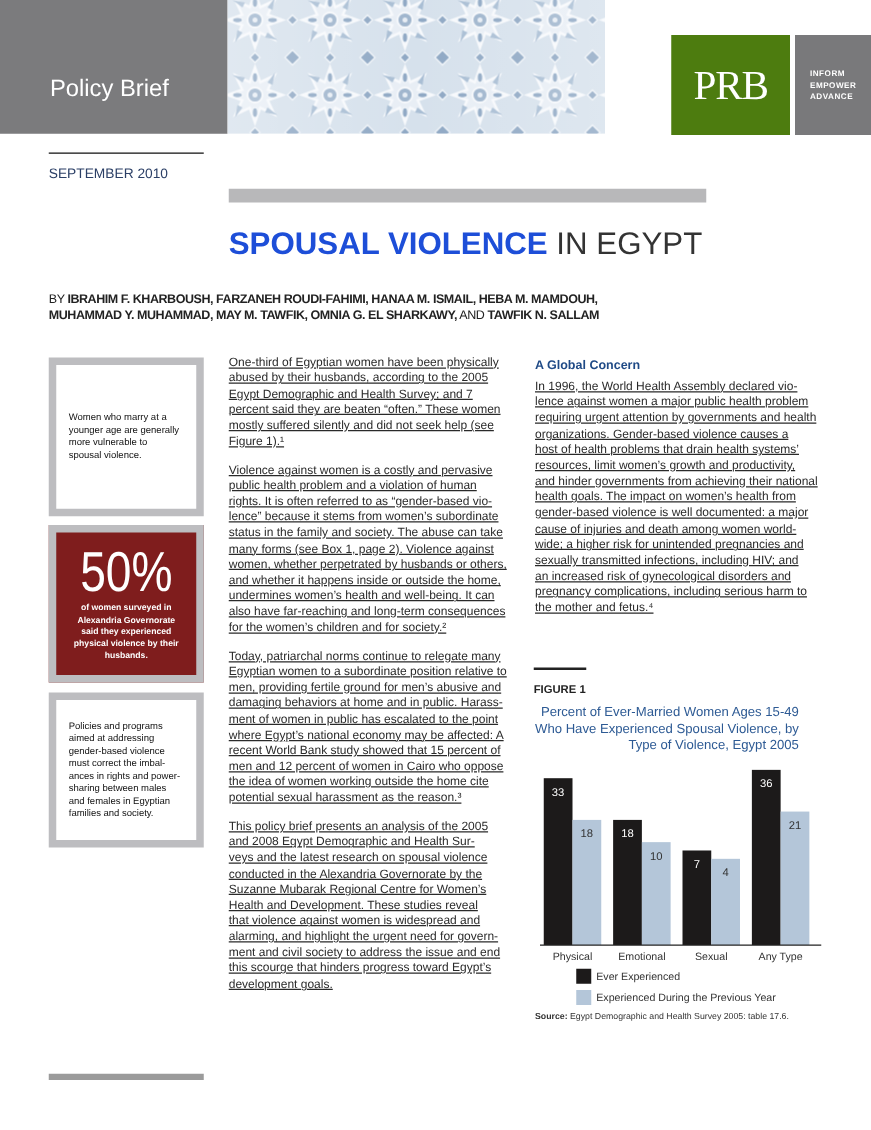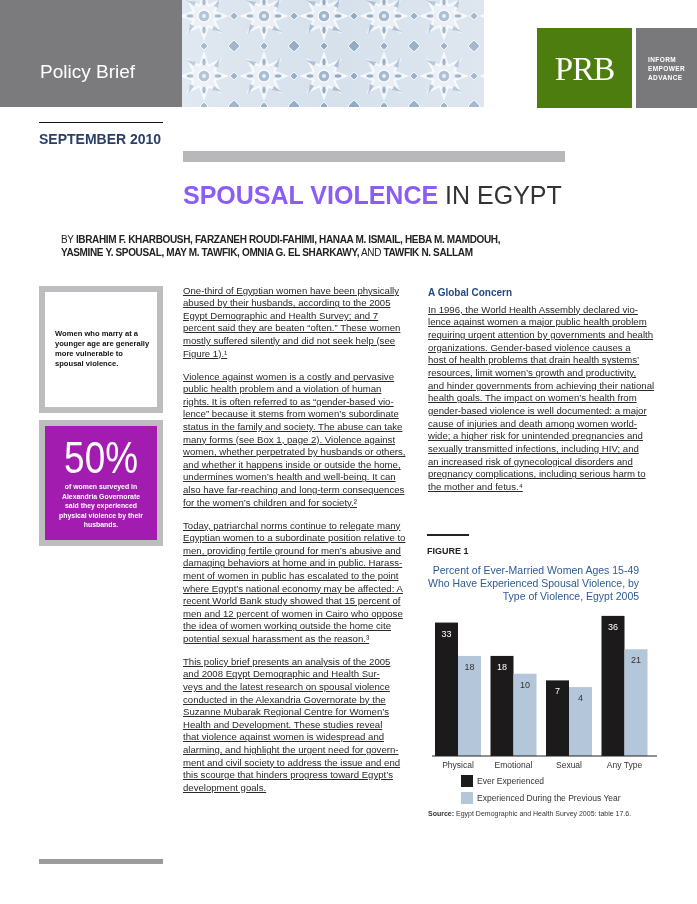--- a/index.html
+++ b/index.html
@@ -14,36 +14,36 @@
     #brand-label { left: 40px; top: 62px; font-size: 19px; line-height: 19px; color: #fff; white-space: nowrap; }
     #hdr-pattern { left: 182px; top: 0; width: 302px; height: 107px; }
     #logo-box { left: 537px; top: 28px; width: 95px; height: 80px; background: #4d7c0f;
       display: flex; align-items: center; justify-content: center; }
     #logo-text { font-family: "Liberation Serif", serif; font-size: 33px; color: #fff; letter-spacing: -1px; line-height: 33px; padding-top: 2px; }
     #tagline-box { left: 636px; top: 28px; width: 61px; height: 80px; background: #79797b;
       box-sizing: border-box; padding: 27px 0 0 12px; }
     .tag-line { font-size: 6.5px; line-height: 9px; font-weight: bold; color: #fff; letter-spacing: 0.4px; white-space: nowrap; }
 
     #date-rule { left: 39px; top: 122px; width: 124px; height: 1px; background: #111; }
-    #date { left: 39px; top: 134px; font-size: 14px; line-height: 10px; font-weight: bold; color: #2b3f66; white-space: nowrap; }
+    #date { left: 39px; top: 134px; font-size: 11px; line-height: 10px; font-weight: normal; color: #2b3f66; white-space: nowrap; }
     #title-bar { left: 183px; top: 151px; width: 382px; height: 11px; background: #b8b8ba; }
 
     #title { left: 183px; top: 181px; font-size: 25px; line-height: 28px; white-space: nowrap; }
-    #title .tb { font-weight: bold; color: #8b5cf6; }
+    #title .tb { font-weight: bold; color: #1d4ed8; }
     #title .tr { color: #333; text-align: center; }
 
-    #authors { left: 39px; top: 233px; font-size: 10px; line-height: 13px; letter-spacing: -0.35px; color: #222; white-space: nowrap; margin-left: 22px; }
+    #authors { left: 39px; top: 233px; font-size: 10px; line-height: 13px; letter-spacing: -0.35px; color: #222; white-space: nowrap; }
     #authors .an { font-weight: bold; }
 
     
     .sbox { position: absolute; left: 39px; width: 124px; box-sizing: border-box; border: 6px solid #bdbdc0; background: #fff; }
     #box1 { top: 286px; height: 127px; }
-    #box2 { top: 420px; height: 126px; background: #a21caf; }
+    #box2 { top: 420px; height: 126px; background: #7f1d1d; }
     #box3 { top: 554px; height: 124px; }
-    .sbox-text { position: absolute; left: 10px; font-size: 7.6px; line-height: 10px; color: #111; white-space: pre; font-weight: bold; }
+    .sbox-text { position: absolute; left: 10px; font-size: 7.6px; line-height: 10px; color: #111; white-space: pre; }
     #box1 .sbox-text { top: 37px; }
     #box3 .sbox-text { top: 16px; }
     #stat-value { position: absolute; left: 0; right: 0; top: 9px; text-align: center; color: #fff;
       font-size: 45px; line-height: 45px; }
     #stat-value span { display: inline-block; transform: scaleX(0.82); }
     #stat-caption { position: absolute; left: 0; right: 0; top: 56px; text-align: center; color: #fff;
       font-size: 6.9px; line-height: 9.6px; font-weight: bold; white-space: pre; }
 
     
     .col { position: absolute; font-size: 9.6px; line-height: 12.6px; color: #2a2a2a; }
@@ -132,40 +132,50 @@
     <span class="tr">IN EGYPT</span>
   </div>
 
   <div id="authors" class="abs">
     <span class="by">BY</span>
     <span class="an">IBRAHIM F. KHARBOUSH,</span>
     <span class="an">FARZANEH ROUDI-FAHIMI,</span>
     <span class="an">HANAA M. ISMAIL,</span>
     <span class="an">HEBA M. MAMDOUH,</span>
     <br>
-    <span class="an">YASMINE Y. SPOUSAL,</span>
+    <span class="an">MUHAMMAD Y. MUHAMMAD,</span>
     <span class="an">MAY M. TAWFIK,</span>
     <span class="an">OMNIA G. EL SHARKAWY,</span>
     <span class="by">AND</span>
     <span class="an">TAWFIK N. SALLAM</span>
   </div>
 
   <div id="box1" class="sbox">
     <div class="sbox-text">Women who marry at a
 younger age are generally
 more vulnerable to
 spousal violence.</div>
   </div>
   <div id="box2" class="sbox">
     <div id="stat-value"><span>50%</span></div>
     <div id="stat-caption">of women surveyed in
 Alexandria Governorate
 said they experienced
 physical violence by their
 husbands.</div>
+  </div>
+  <div id="box3" class="sbox">
+    <div class="sbox-text">Policies and programs
+aimed at addressing
+gender-based violence
+must correct the imbal-
+ances in rights and power-
+sharing between males
+and females in Egyptian
+families and society.</div>
   </div>
 
   <div id="mid-col" class="col">
     <p>One-third of Egyptian women have been physically
 abused by their husbands, according to the 2005
 Egypt Demographic and Health Survey; and 7
 percent said they are beaten “often.” These women
 mostly suffered silently and did not seek help (see
 Figure 1).¹</p>
     <p>Violence against women is a costly and pervasive

